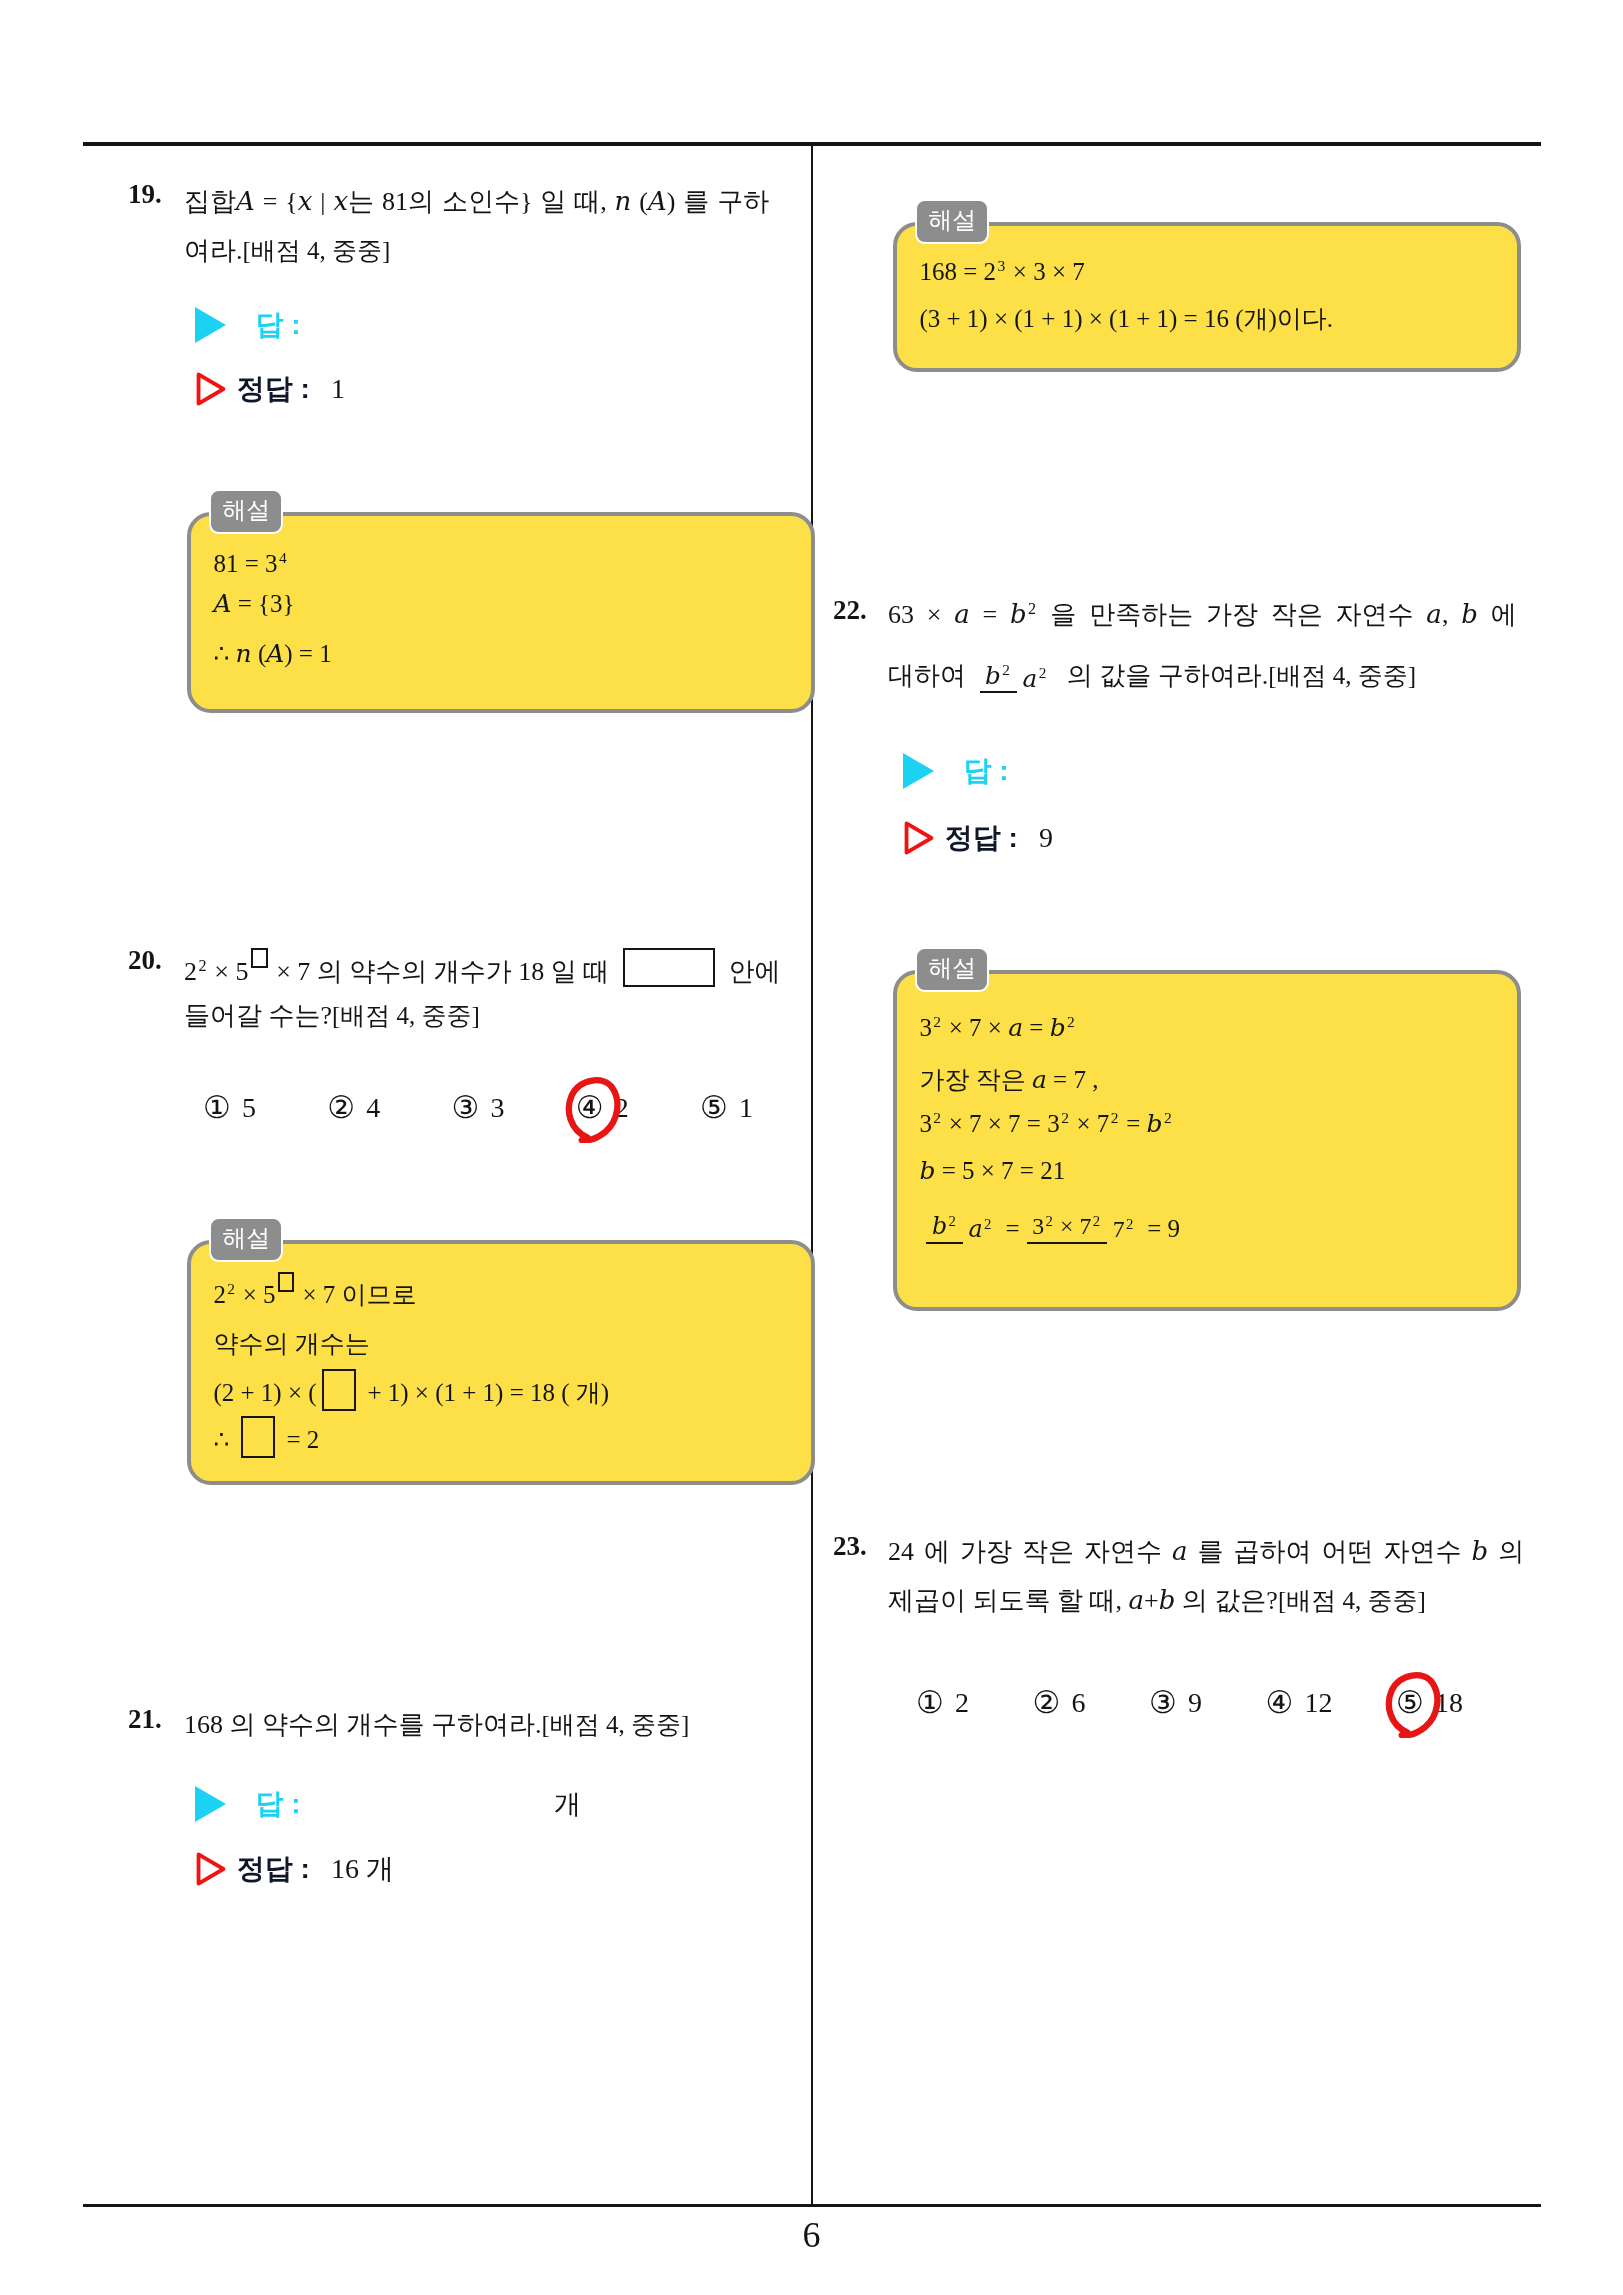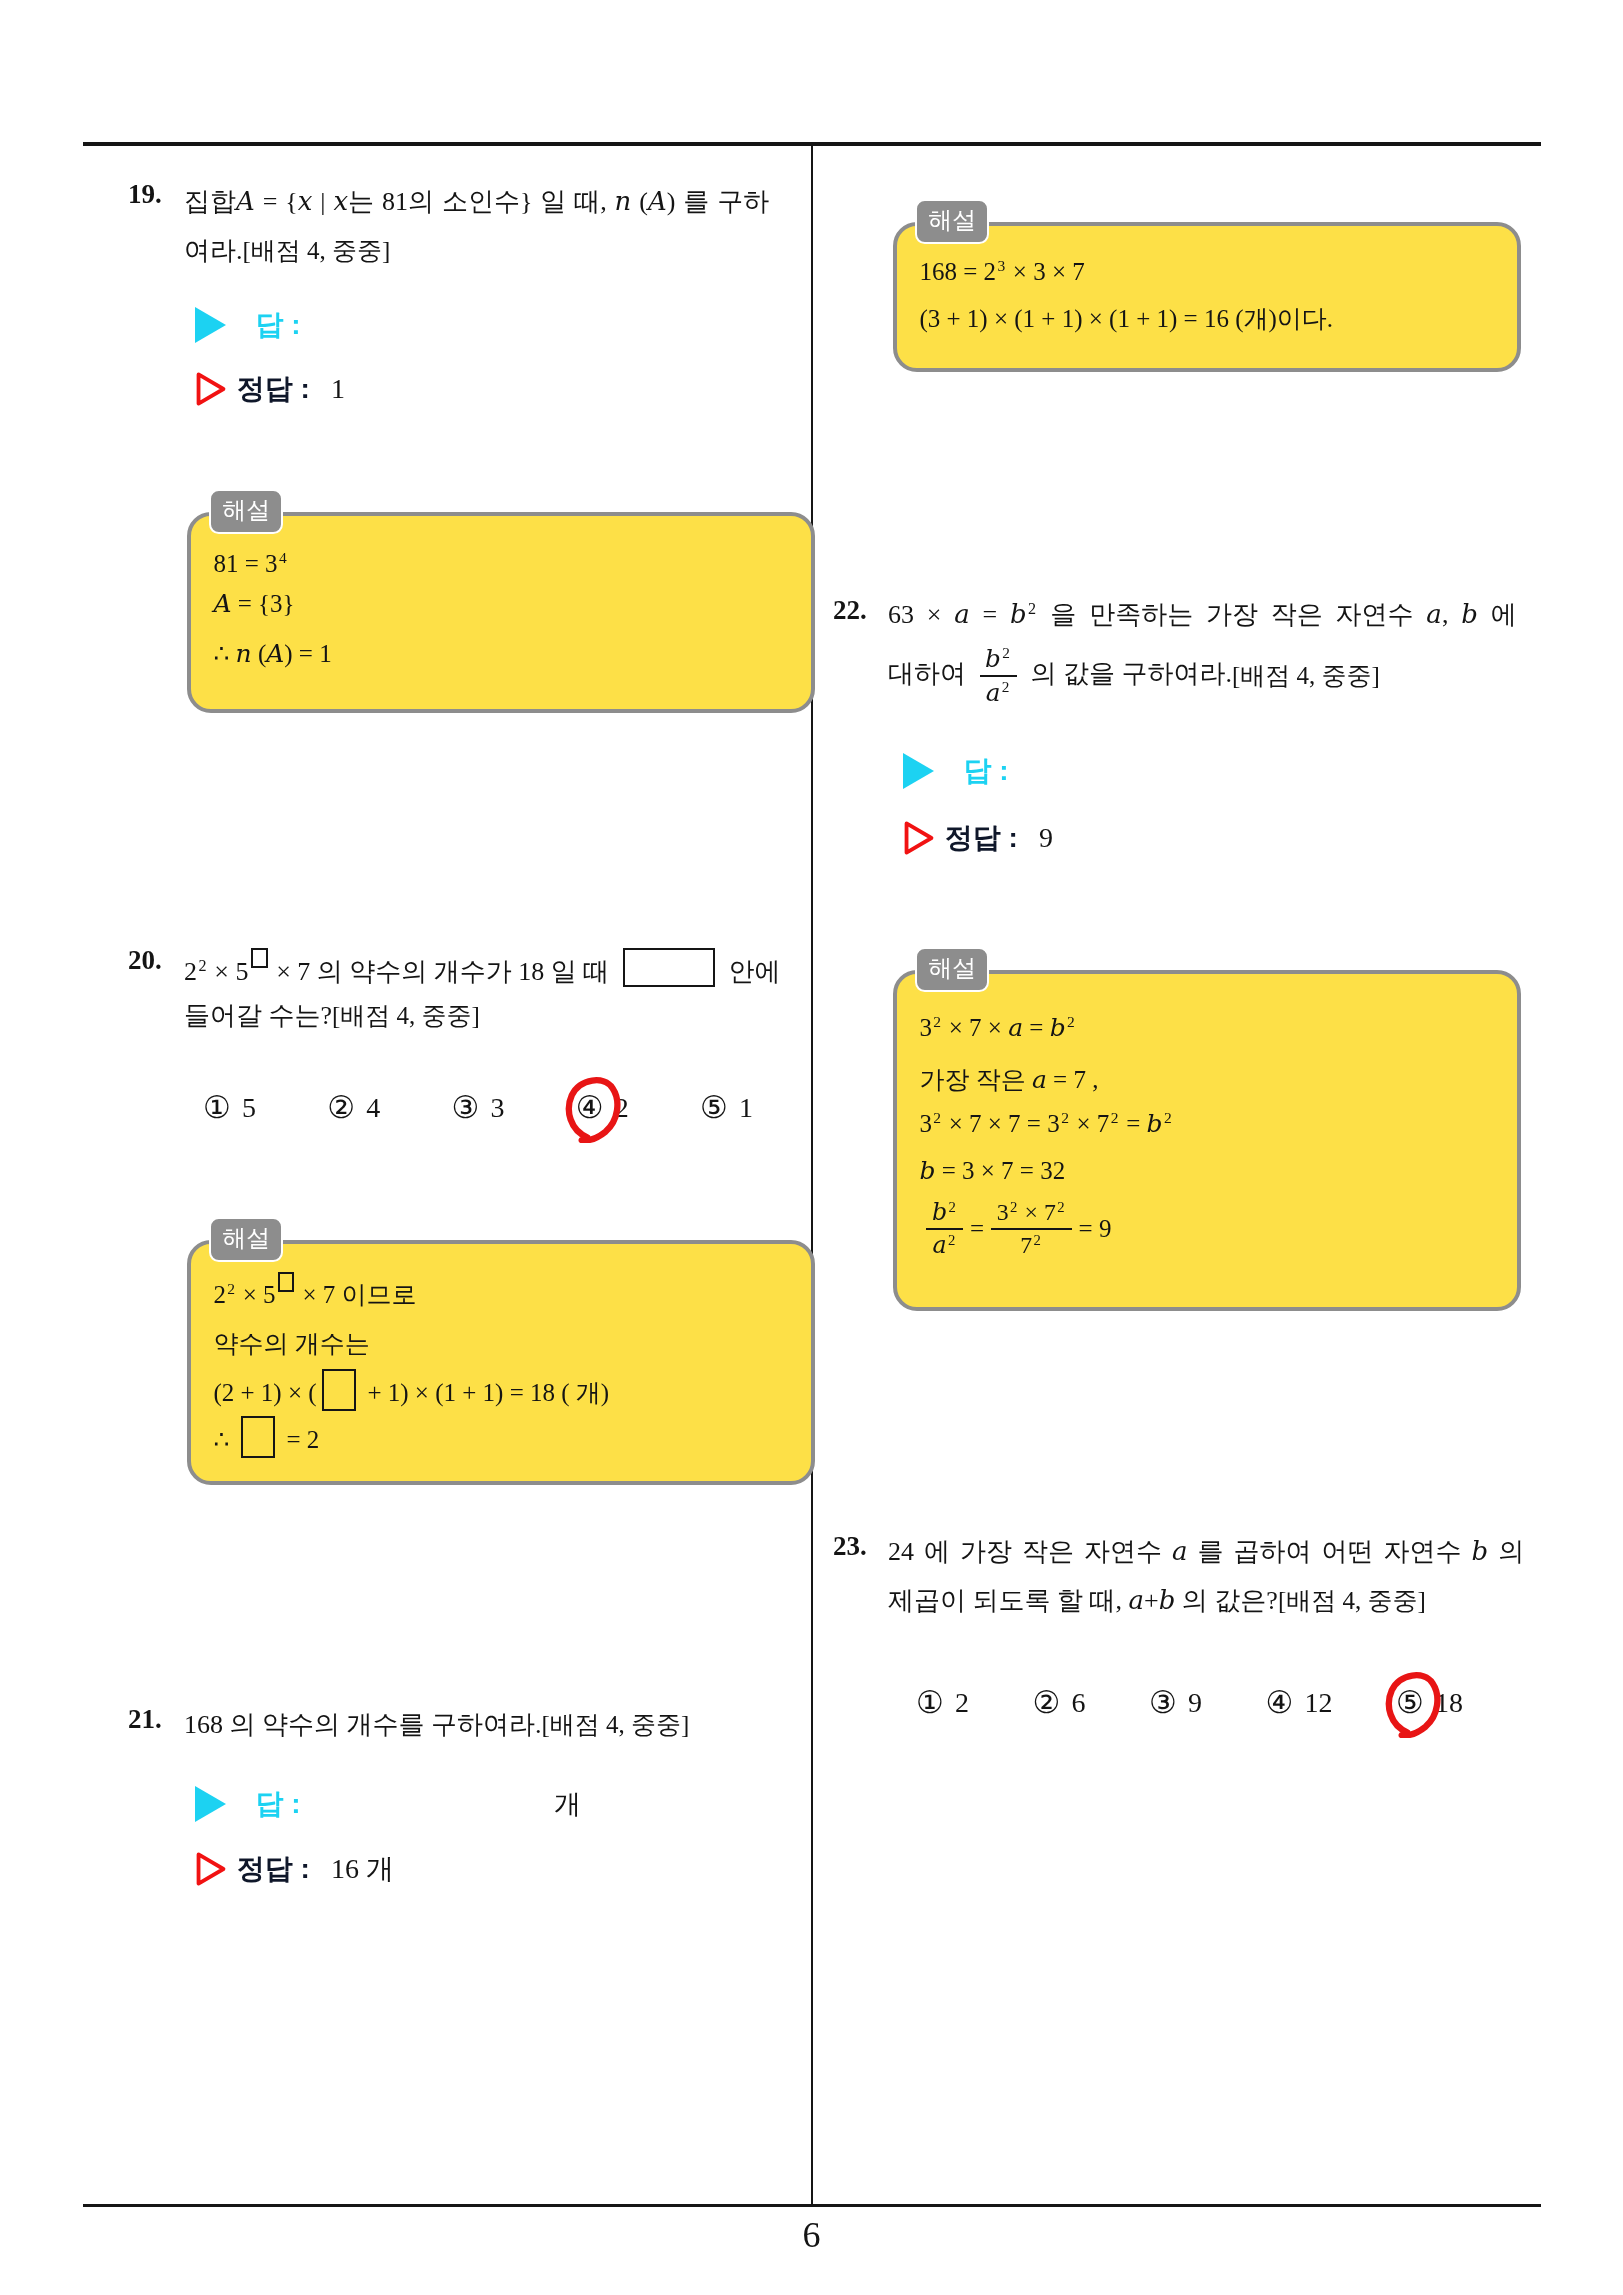--- a/index.html
+++ b/index.html
@@ -37,21 +37,21 @@
   .xline.fr{display:flex;align-items:center;}
 
   .var{font-style:italic;font-family:"DejaVu Serif","Liberation Serif",serif;}
   .sup{font-size:0.62em;position:relative;top:-0.55em;margin:0 1.4px;}
   .supbox{display:inline-block;width:0.5em;height:0.62em;border:2.1px solid #151515;
           position:relative;top:-0.45em;margin:0 2.1px;}
   .blankbox{display:inline-block;width:88px;height:35px;border:2.1px solid #151515;
             vertical-align:-7px;margin:0 7px;}
   .sqbox{display:inline-block;width:29.4px;height:38px;border:2.1px solid #151515;
          vertical-align:-9.8px;margin:0 5.6px;}
-  .frac{display:inline-flex;flex-direction:column;align-items:center;vertical-align:middle;
+  .frac{display:inline-flex;align-items:center;vertical-align:middle;
         margin:0 7px;line-height:1.12;font-size:0.95em;}
   .frac .fn{border-bottom:2.1px solid #151515;padding:0 5.6px 2.1px;white-space:nowrap;}
   .frac .fd{padding:2.1px 5.6px 0;white-space:nowrap;}
 
   .choices{position:absolute;display:flex;justify-content:space-between;}
   .choice{display:inline-flex;align-items:center;gap:11.2px;}
   .mark{position:relative;font-size:31px;line-height:1;}
   .cval{font-size:28px;line-height:1;}
   .selcircle{position:absolute;left:-14px;top:-18px;pointer-events:none;}
 </style>
@@ -174,21 +174,21 @@
         </svg>
       </span>
     <span class="corlabel">정답 :</span>
     <span class="corval">9</span>
   </div>
   <div class="xbox" style="left:893px;top:970px;width:620px;height:333px">
     <span class="xtab">해설</span>
     <div class="xline" style="top:39px"><span>3</span><span class="sup">2</span><span> × 7 × </span><span class="var">a</span><span> = </span><span class="var">b</span><span class="sup">2</span></div>
     <div class="xline" style="top:89px"><span>가장 작은 </span><span class="var">a</span><span> = 7 ,</span></div>
     <div class="xline" style="top:135px"><span>3</span><span class="sup">2</span><span> × 7 × 7 = 3</span><span class="sup">2</span><span> × 7</span><span class="sup">2</span><span> = </span><span class="var">b</span><span class="sup">2</span></div>
-    <div class="xline" style="top:182px"><span class="var">b</span><span> = 3 × 7 = 32</span></div>
+    <div class="xline" style="top:182px"><span class="var">b</span><span> = 5 × 7 = 21</span></div>
     <div class="xline fr" style="top:214px;height:81px">
         <span class="frac">
           <span class="fn"><span class="var">b</span><span class="sup">2</span></span>
           <span class="fd"><span class="var">a</span><span class="sup">2</span></span>
         </span>
         <span> = </span>
         <span class="frac">
           <span class="fn"><span>3</span><span class="sup">2</span><span> × 7</span><span class="sup">2</span></span>
           <span class="fd"><span>7</span><span class="sup">2</span></span>
         </span>

